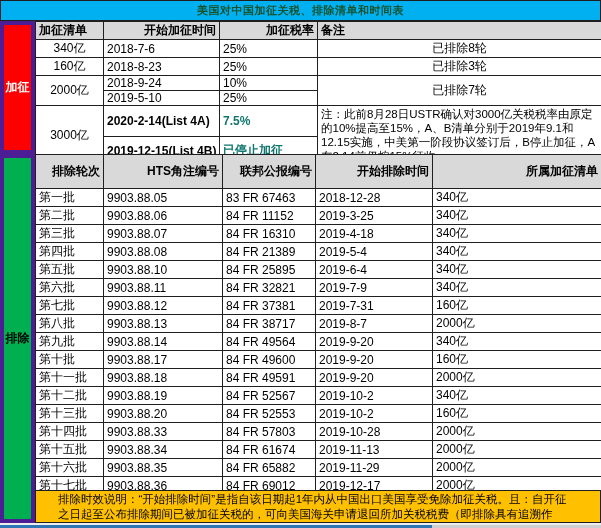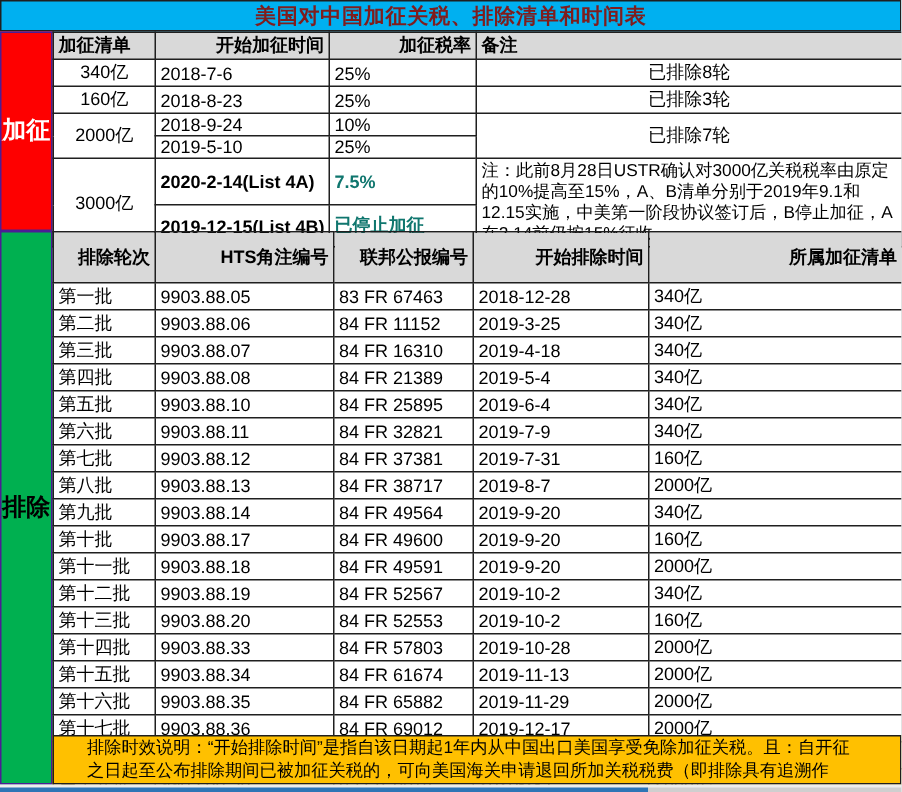--- a/index.html
+++ b/index.html
@@ -10,27 +10,27 @@
   }
   .screen {
     position: relative; width: 601px; height: 528px;
     background: #fff; overflow: hidden;
   }
   
   .title-bar {
     position: absolute; left: 0; top: 0; width: 601px; height: 21px;
     background: #00B0F0; border: 1px solid #1f1f1f;
     display: flex; align-items: center; justify-content: center;
-    color: #7f1d1d; font-weight: bold; font-size: 14px; letter-spacing: 0.5px;
+    color: #14532d; font-weight: bold; font-size: 11px; letter-spacing: 0.5px;
   }
   
   .side-label {
     position: absolute; left: 0; width: 35px;
     display: flex; align-items: center; justify-content: center;
-    font-weight: bold; font-size: 16px; border: 1px solid #4c1d95;
+    font-weight: bold; font-size: 12px; border: 4px solid #4c1d95;
   }
   .side-label.jiazheng { top: 21px; height: 133px; background: #FE0000; color: #ffffff; }
   .side-label.paichu  { top: 154px; height: 369px; background: #00B050; color: #000000; }
   
   table { border-collapse: collapse; table-layout: fixed; }
   td, th { border: 1px solid #1f1f1f; font-size: 12px; font-weight: normal;
            padding: 0 3px; overflow: hidden; white-space: nowrap; color: #000; background: #fff;}
   th { background: #D9D9D9; font-weight: bold; text-align: right; }
   .tbl-imposition { position: absolute; left: 35px; top: 21px; width: 566px; height: 133px; }
   .tbl-exclusion  { position: absolute; left: 35px; top: 154px; width: 566px; height: 336px; }

